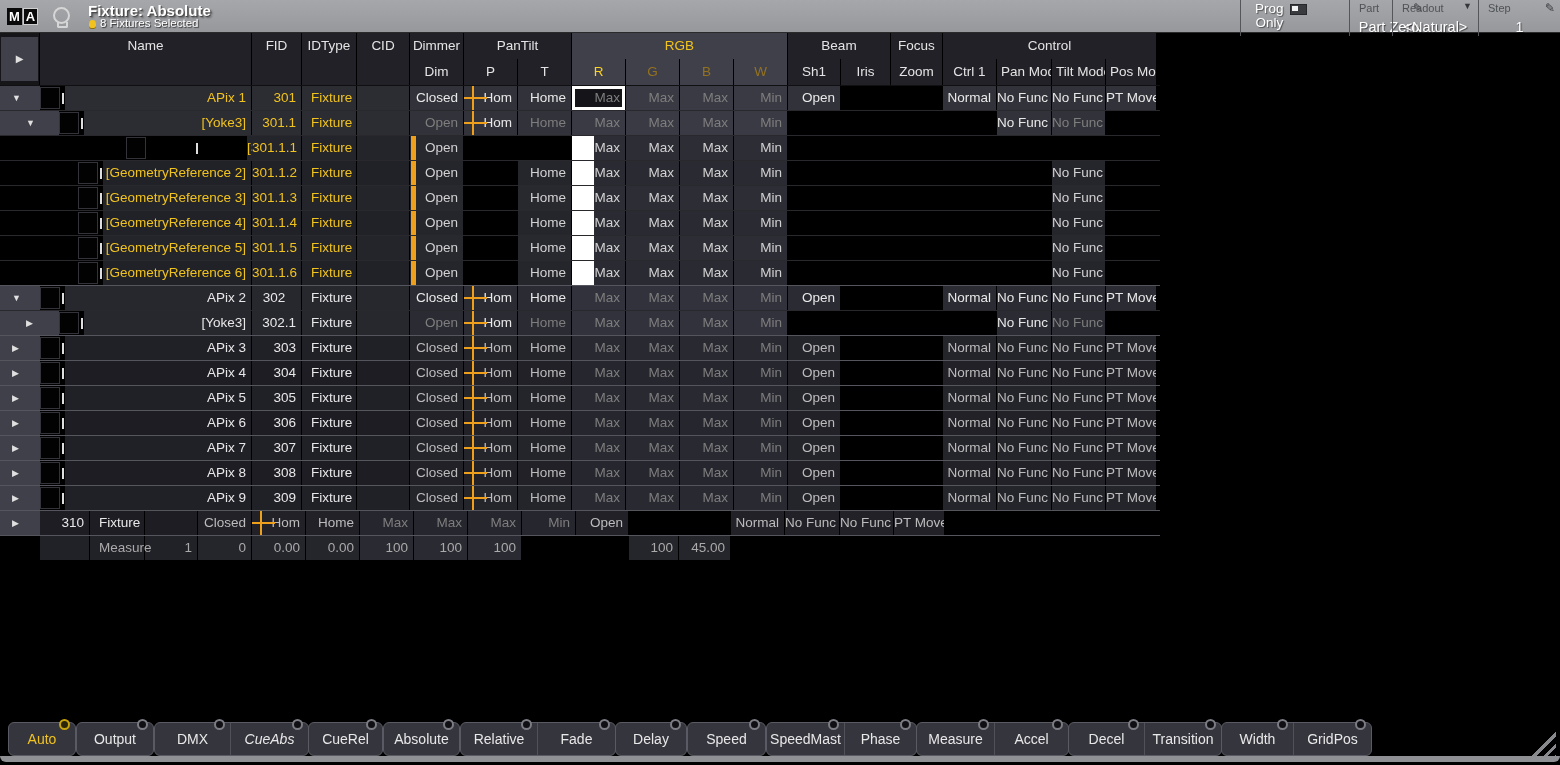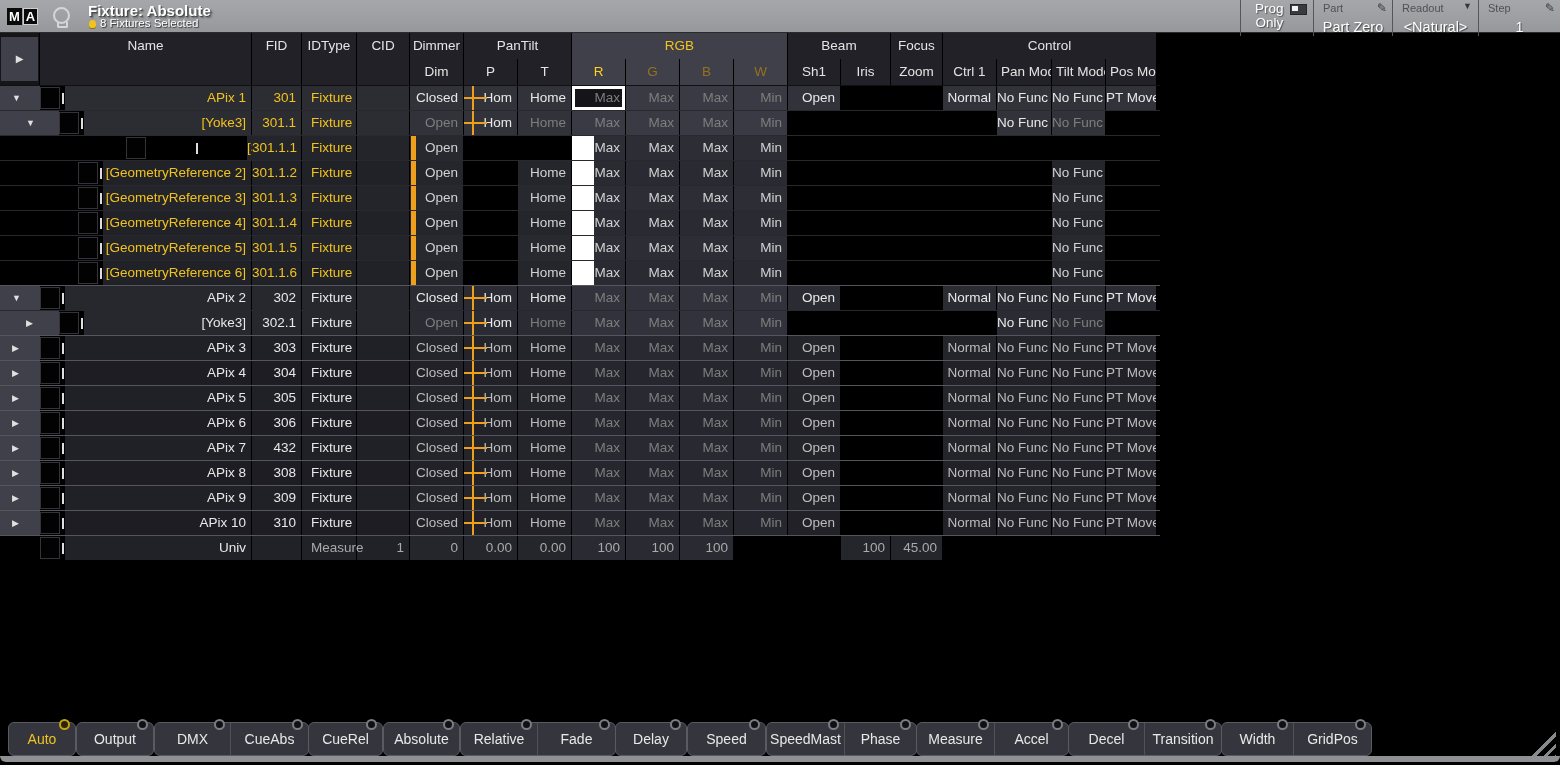--- a/index.html
+++ b/index.html
@@ -102,21 +102,21 @@
     <div id="subtitle-bulb"></div>
     <div id="win-subtitle">8 Fixtures Selected</div>
 
     <div class="tb-widget" id="w-progonly" style="left:1240px;width:73px;">
       <div class="po-text"><span>Prog</span><br>
         <span>Only</span></div>
       <div id="po-toggle">
           <span></span>
         </div>
     </div>
-    <div class="tb-widget" style="left:1313px;width:79px;">
+    <div class="tb-widget" style="left:1349px;width:79px;">
       <div class="tb-label">Part</div>
       <div class="tb-pencil">✎</div>
       <div class="tb-value">Part Zero</div>
     </div>
     <div class="tb-widget" style="left:1392px;width:86px;">
       <div class="tb-label">Readout</div>
       <div class="tb-chevron">▼</div>
       <div class="tb-value">&lt;Natural&gt;</div>
     </div>
     <div class="tb-widget" style="left:1478px;width:82px;border-right:none;">
@@ -379,21 +379,21 @@
       <div class="row gb">
         <div class="expcell hasarrow" style="width: 40px;">
           <span class="tri" style="left: 12px;">▼</span>
         </div>
         <div class="namecell" style="width: 212px;">
           <div class="nspacer" style="width: 0px;"></div>
           <div class="checkbox"></div>
           <div class="ndash"></div>
           <div class="ntext t-w" style="background: rgb(39, 39, 46);">APix 2</div>
         </div>
-        <div class="cell t-w" style="width: 50px; background: rgb(39, 39, 46);">302</div>
+        <div class="cell t-w" style="width: 50px; background: rgb(39, 39, 46); text-align: center;">302</div>
         <div class="cell la ov t-w" style="width: 55px; background: rgb(39, 39, 46);">Fixture</div>
         <div class="cell t-w" style="width: 53px; background: rgb(39, 39, 46);"></div>
         <div class="cell t-w" style="width: 54px; background: rgb(43, 43, 51);">Closed</div>
         <div class="cell t-w cross" style="width: 54px; background: rgb(43, 43, 51);">Hom</div>
         <div class="cell t-w" style="width: 54px; background: rgb(43, 43, 51);">Home</div>
         <div class="cell t-dm" style="width: 54px; background: rgb(50, 50, 60);">Max</div>
         <div class="cell t-dm" style="width: 54px; background: rgb(50, 50, 60);">Max</div>
         <div class="cell t-dm" style="width: 54px; background: rgb(50, 50, 60);">Max</div>
         <div class="cell t-dm" style="width: 54px; background: rgb(50, 50, 60);">Min</div>
         <div class="cell t-w" style="width: 53px; background: rgb(43, 43, 51);">Open</div>
@@ -547,21 +547,21 @@
       <div class="row gb">
         <div class="expcell hasarrow" style="width: 40px;">
           <span class="tri" style="left: 12px;">▶</span>
         </div>
         <div class="namecell" style="width: 212px;">
           <div class="nspacer" style="width: 0px;"></div>
           <div class="checkbox"></div>
           <div class="ndash"></div>
           <div class="ntext t-w" style="background: rgb(32, 32, 39);">APix 7</div>
         </div>
-        <div class="cell t-w" style="width: 50px; background: rgb(32, 32, 39);">432</div>
+        <div class="cell t-w" style="width: 50px; background: rgb(32, 32, 39);">307</div>
         <div class="cell la ov t-w" style="width: 55px; background: rgb(32, 32, 39);">Fixture</div>
         <div class="cell t-w" style="width: 53px; background: rgb(32, 32, 39);"></div>
         <div class="cell t-lg" style="width: 54px; background: rgb(36, 36, 43);">Closed</div>
         <div class="cell t-lg cross" style="width: 54px; background: rgb(36, 36, 43);">Hom</div>
         <div class="cell t-lg" style="width: 54px; background: rgb(36, 36, 43);">Home</div>
         <div class="cell t-dm" style="width: 54px; background: rgb(41, 41, 50);">Max</div>
         <div class="cell t-dm" style="width: 54px; background: rgb(41, 41, 50);">Max</div>
         <div class="cell t-dm" style="width: 54px; background: rgb(41, 41, 50);">Max</div>
         <div class="cell t-dm" style="width: 54px; background: rgb(41, 41, 50);">Min</div>
         <div class="cell t-lg" style="width: 53px; background: rgb(36, 36, 43);">Open</div>
@@ -625,52 +625,40 @@
         <div class="cell" style="width: 52px;"></div>
         <div class="cell t-lg" style="width: 54px; background: rgb(36, 36, 43);">Normal</div>
         <div class="cell t-lg" style="width: 55px; background: rgb(36, 36, 43);">No Func</div>
         <div class="cell t-lg" style="width: 54px; background: rgb(36, 36, 43);">No Func</div>
         <div class="cell t-lg" style="width: 51px; background: rgb(36, 36, 43);">PT Move</div>
       </div>
       <div class="row gb">
         <div class="expcell hasarrow" style="width: 40px;">
           <span class="tri" style="left: 12px;">▶</span>
         </div>
-        <div class="namecell" style="width: 212px;">
-          <div class="nspacer" style="width: 0px;"></div>
-          <div class="checkbox"></div>
-          <div class="ndash"></div>
-          <div class="ntext t-w" style="background: rgb(29, 29, 35);">APix 10</div>
-        </div>
         <div class="cell t-w" style="width: 50px; background: rgb(29, 29, 35);">310</div>
         <div class="cell la ov t-w" style="width: 55px; background: rgb(29, 29, 35);">Fixture</div>
         <div class="cell t-w" style="width: 53px; background: rgb(29, 29, 35);"></div>
         <div class="cell t-lg" style="width: 54px; background: rgb(33, 33, 39);">Closed</div>
         <div class="cell t-lg cross" style="width: 54px; background: rgb(33, 33, 39);">Hom</div>
         <div class="cell t-lg" style="width: 54px; background: rgb(33, 33, 39);">Home</div>
         <div class="cell t-dm" style="width: 54px; background: rgb(38, 38, 46);">Max</div>
         <div class="cell t-dm" style="width: 54px; background: rgb(38, 38, 46);">Max</div>
         <div class="cell t-dm" style="width: 54px; background: rgb(38, 38, 46);">Max</div>
         <div class="cell t-dm" style="width: 54px; background: rgb(38, 38, 46);">Min</div>
         <div class="cell t-lg" style="width: 53px; background: rgb(33, 33, 39);">Open</div>
         <div class="cell" style="width: 50px;"></div>
         <div class="cell" style="width: 52px;"></div>
         <div class="cell t-lg" style="width: 54px; background: rgb(33, 33, 39);">Normal</div>
         <div class="cell t-lg" style="width: 55px; background: rgb(33, 33, 39);">No Func</div>
         <div class="cell t-lg" style="width: 54px; background: rgb(33, 33, 39);">No Func</div>
         <div class="cell t-lg" style="width: 51px; background: rgb(33, 33, 39);">PT Move</div>
       </div>
       <div class="row gb">
         <div class="expcell" style="width: 40px;"></div>
-        <div class="namecell" style="width: 212px;">
-          <div class="nspacer" style="width: 0px;"></div>
-          <div class="checkbox"></div>
-          <div class="ndash"></div>
-          <div class="ntext t-w" style="background: rgb(33, 33, 40);">Univ</div>
-        </div>
         <div class="cell t-uv" style="width: 50px; background: rgb(33, 33, 40);"></div>
         <div class="cell la ov t-uv" style="width: 55px; background: rgb(33, 33, 40);">Measure</div>
         <div class="cell t-uv" style="width: 53px; background: rgb(33, 33, 40);">1</div>
         <div class="cell t-uv" style="width: 54px; background: rgb(37, 37, 44);">0</div>
         <div class="cell t-uv" style="width: 54px; background: rgb(37, 37, 44);">0.00</div>
         <div class="cell t-uv" style="width: 54px; background: rgb(37, 37, 44);">0.00</div>
         <div class="cell t-uv" style="width: 54px; background: rgb(42, 42, 50);">100</div>
         <div class="cell t-uv" style="width: 54px; background: rgb(42, 42, 50);">100</div>
         <div class="cell t-uv" style="width: 54px; background: rgb(42, 42, 50);">100</div>
         <div class="cell" style="width: 54px;"></div>
@@ -686,21 +674,21 @@
 
   <div id="tabbar">
       <div class="tabgroup" style="left: 8px;">
         <div class="tab active" style="width: 66px;"><span>Auto</span><span class="tabdot"></span></div>
       </div>
       <div class="tabgroup" style="left: 76px;">
         <div class="tab" style="width: 76px;"><span>Output</span><span class="tabdot"></span></div>
       </div>
       <div class="tabgroup" style="left: 154px;">
         <div class="tab" style="width: 75px;"><span>DMX</span><span class="tabdot"></span></div>
-        <div class="tab" style="width: 77px;"><span>CueAbs</span><span class="tabdot"></span></div>
+        <div class="tab" style="width: 77px; font-style: italic;"><span>CueAbs</span><span class="tabdot"></span></div>
       </div>
       <div class="tabgroup" style="left: 308px;">
         <div class="tab" style="width: 73px;"><span>CueRel</span><span class="tabdot"></span></div>
       </div>
       <div class="tabgroup" style="left: 383px;">
         <div class="tab" style="width: 75px;"><span>Absolute</span><span class="tabdot"></span></div>
       </div>
       <div class="tabgroup" style="left: 460px;">
         <div class="tab" style="width: 76px;"><span>Relative</span><span class="tabdot"></span></div>
         <div class="tab" style="width: 77px;"><span>Fade</span><span class="tabdot"></span></div>

